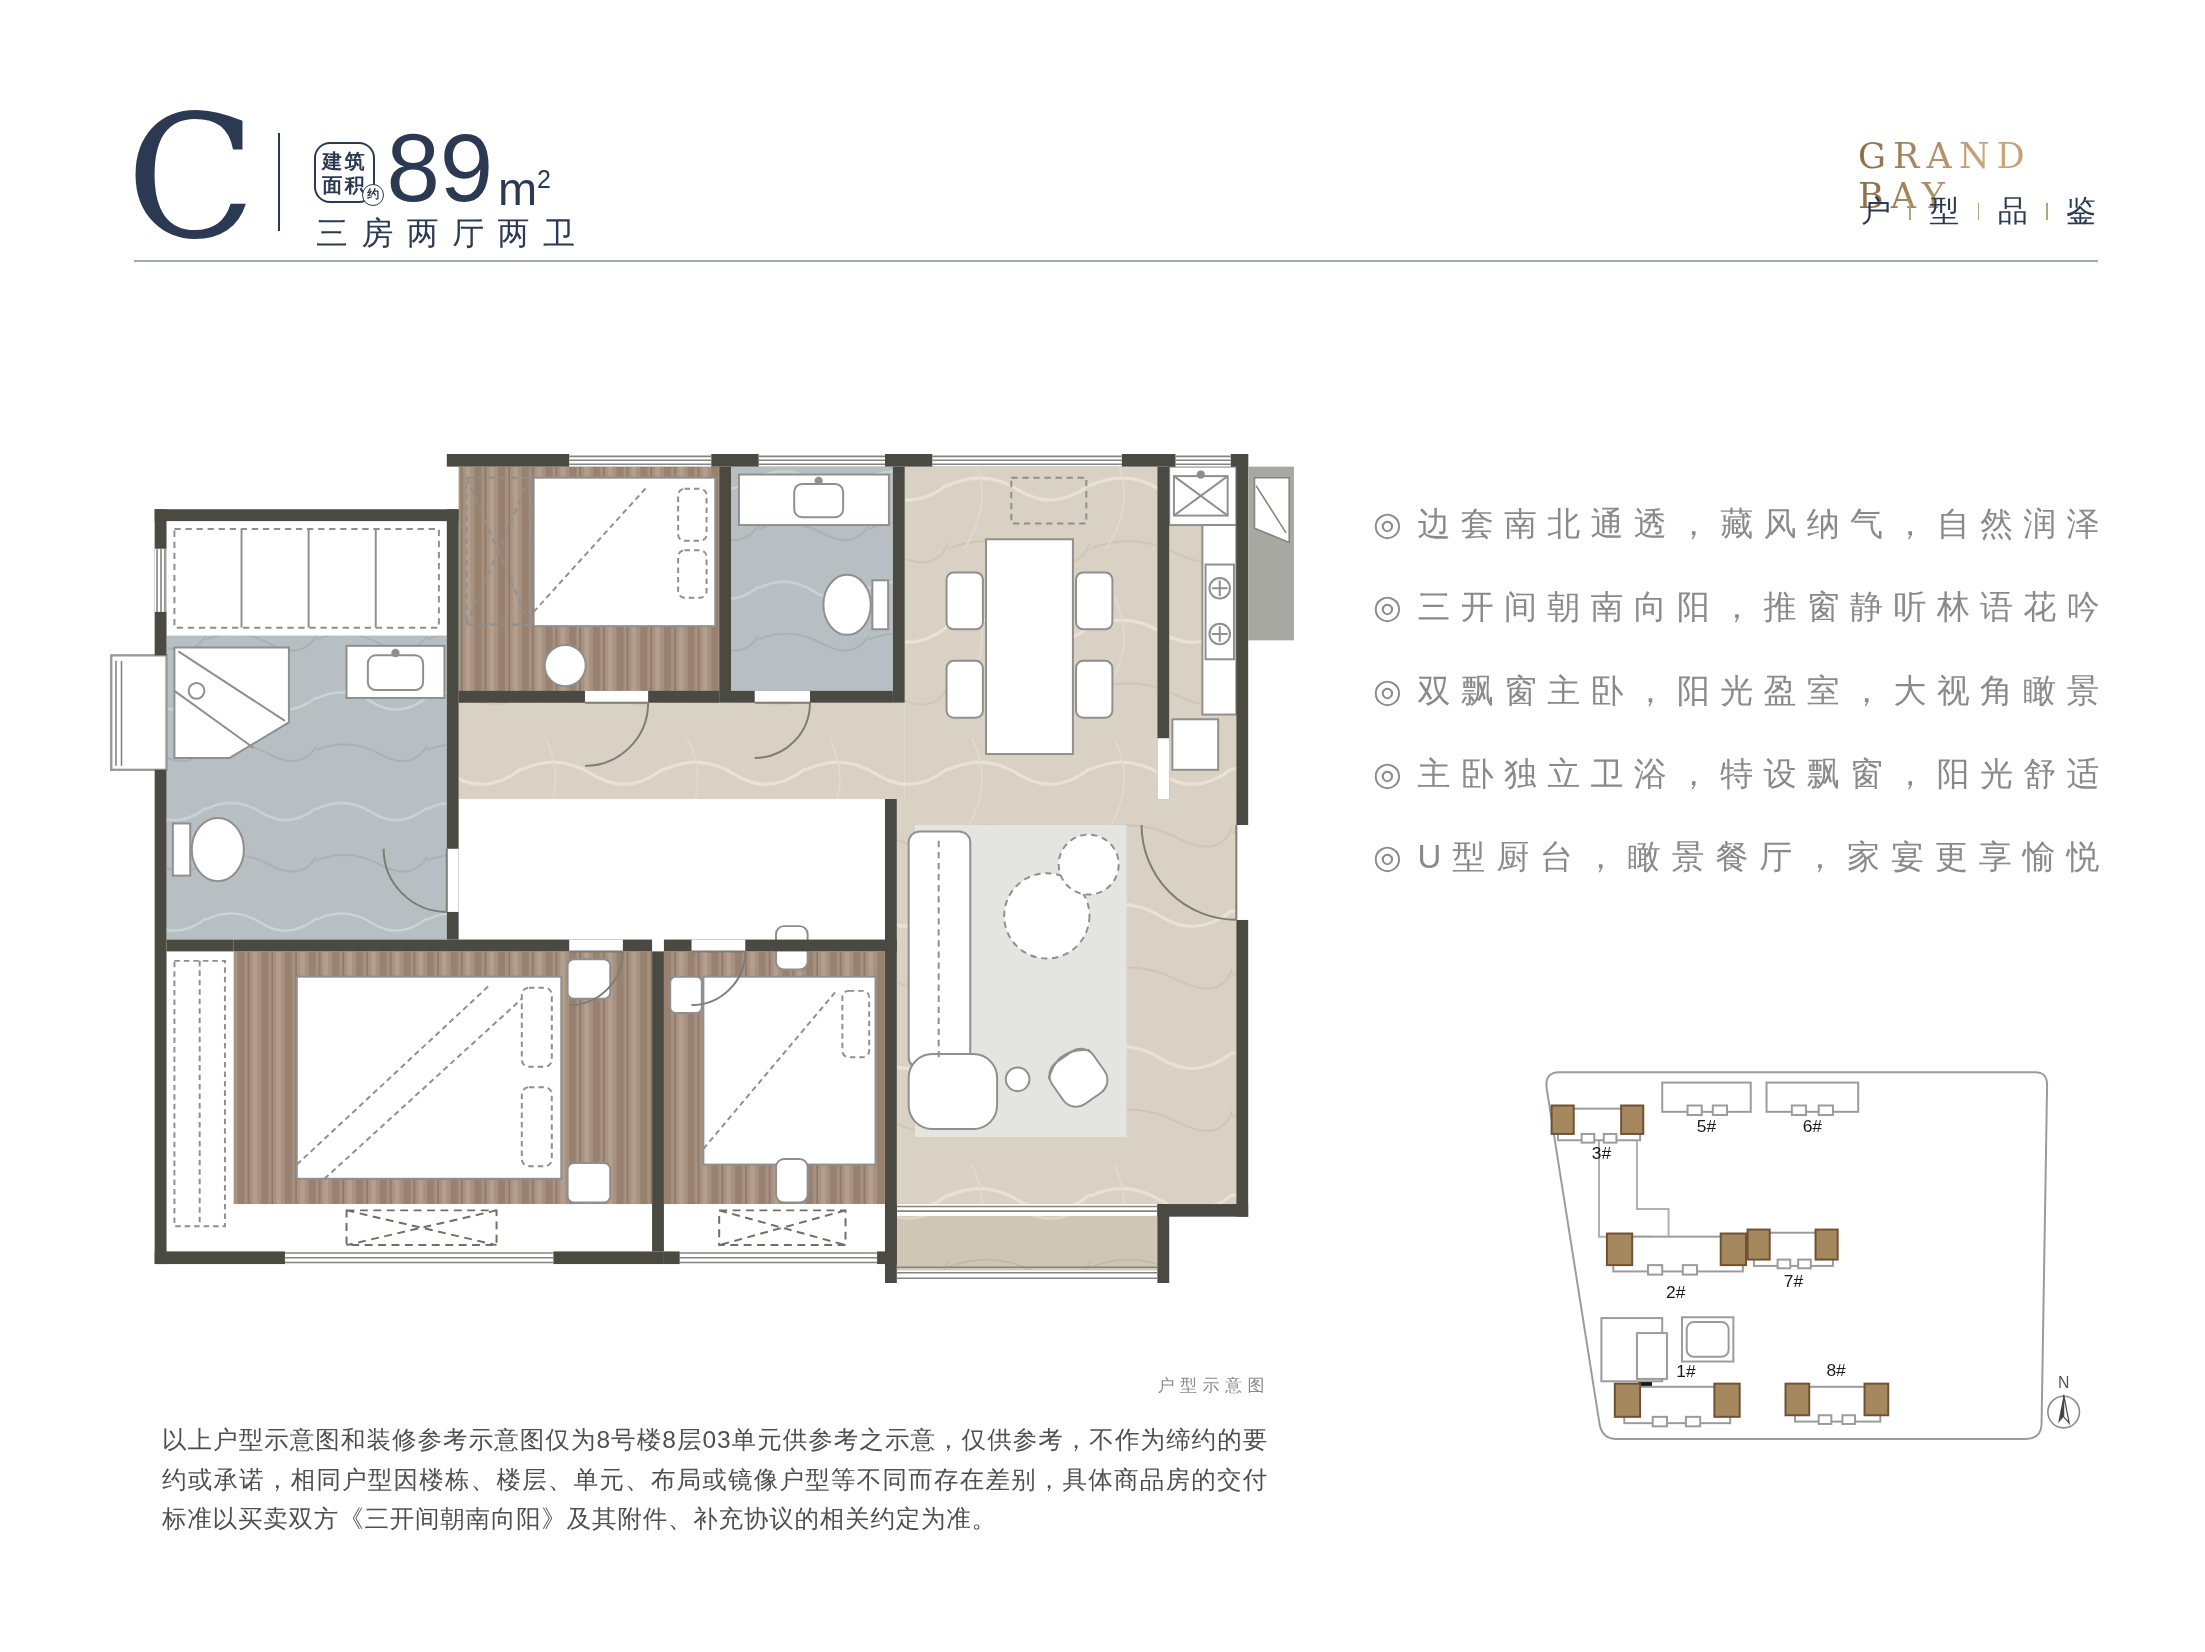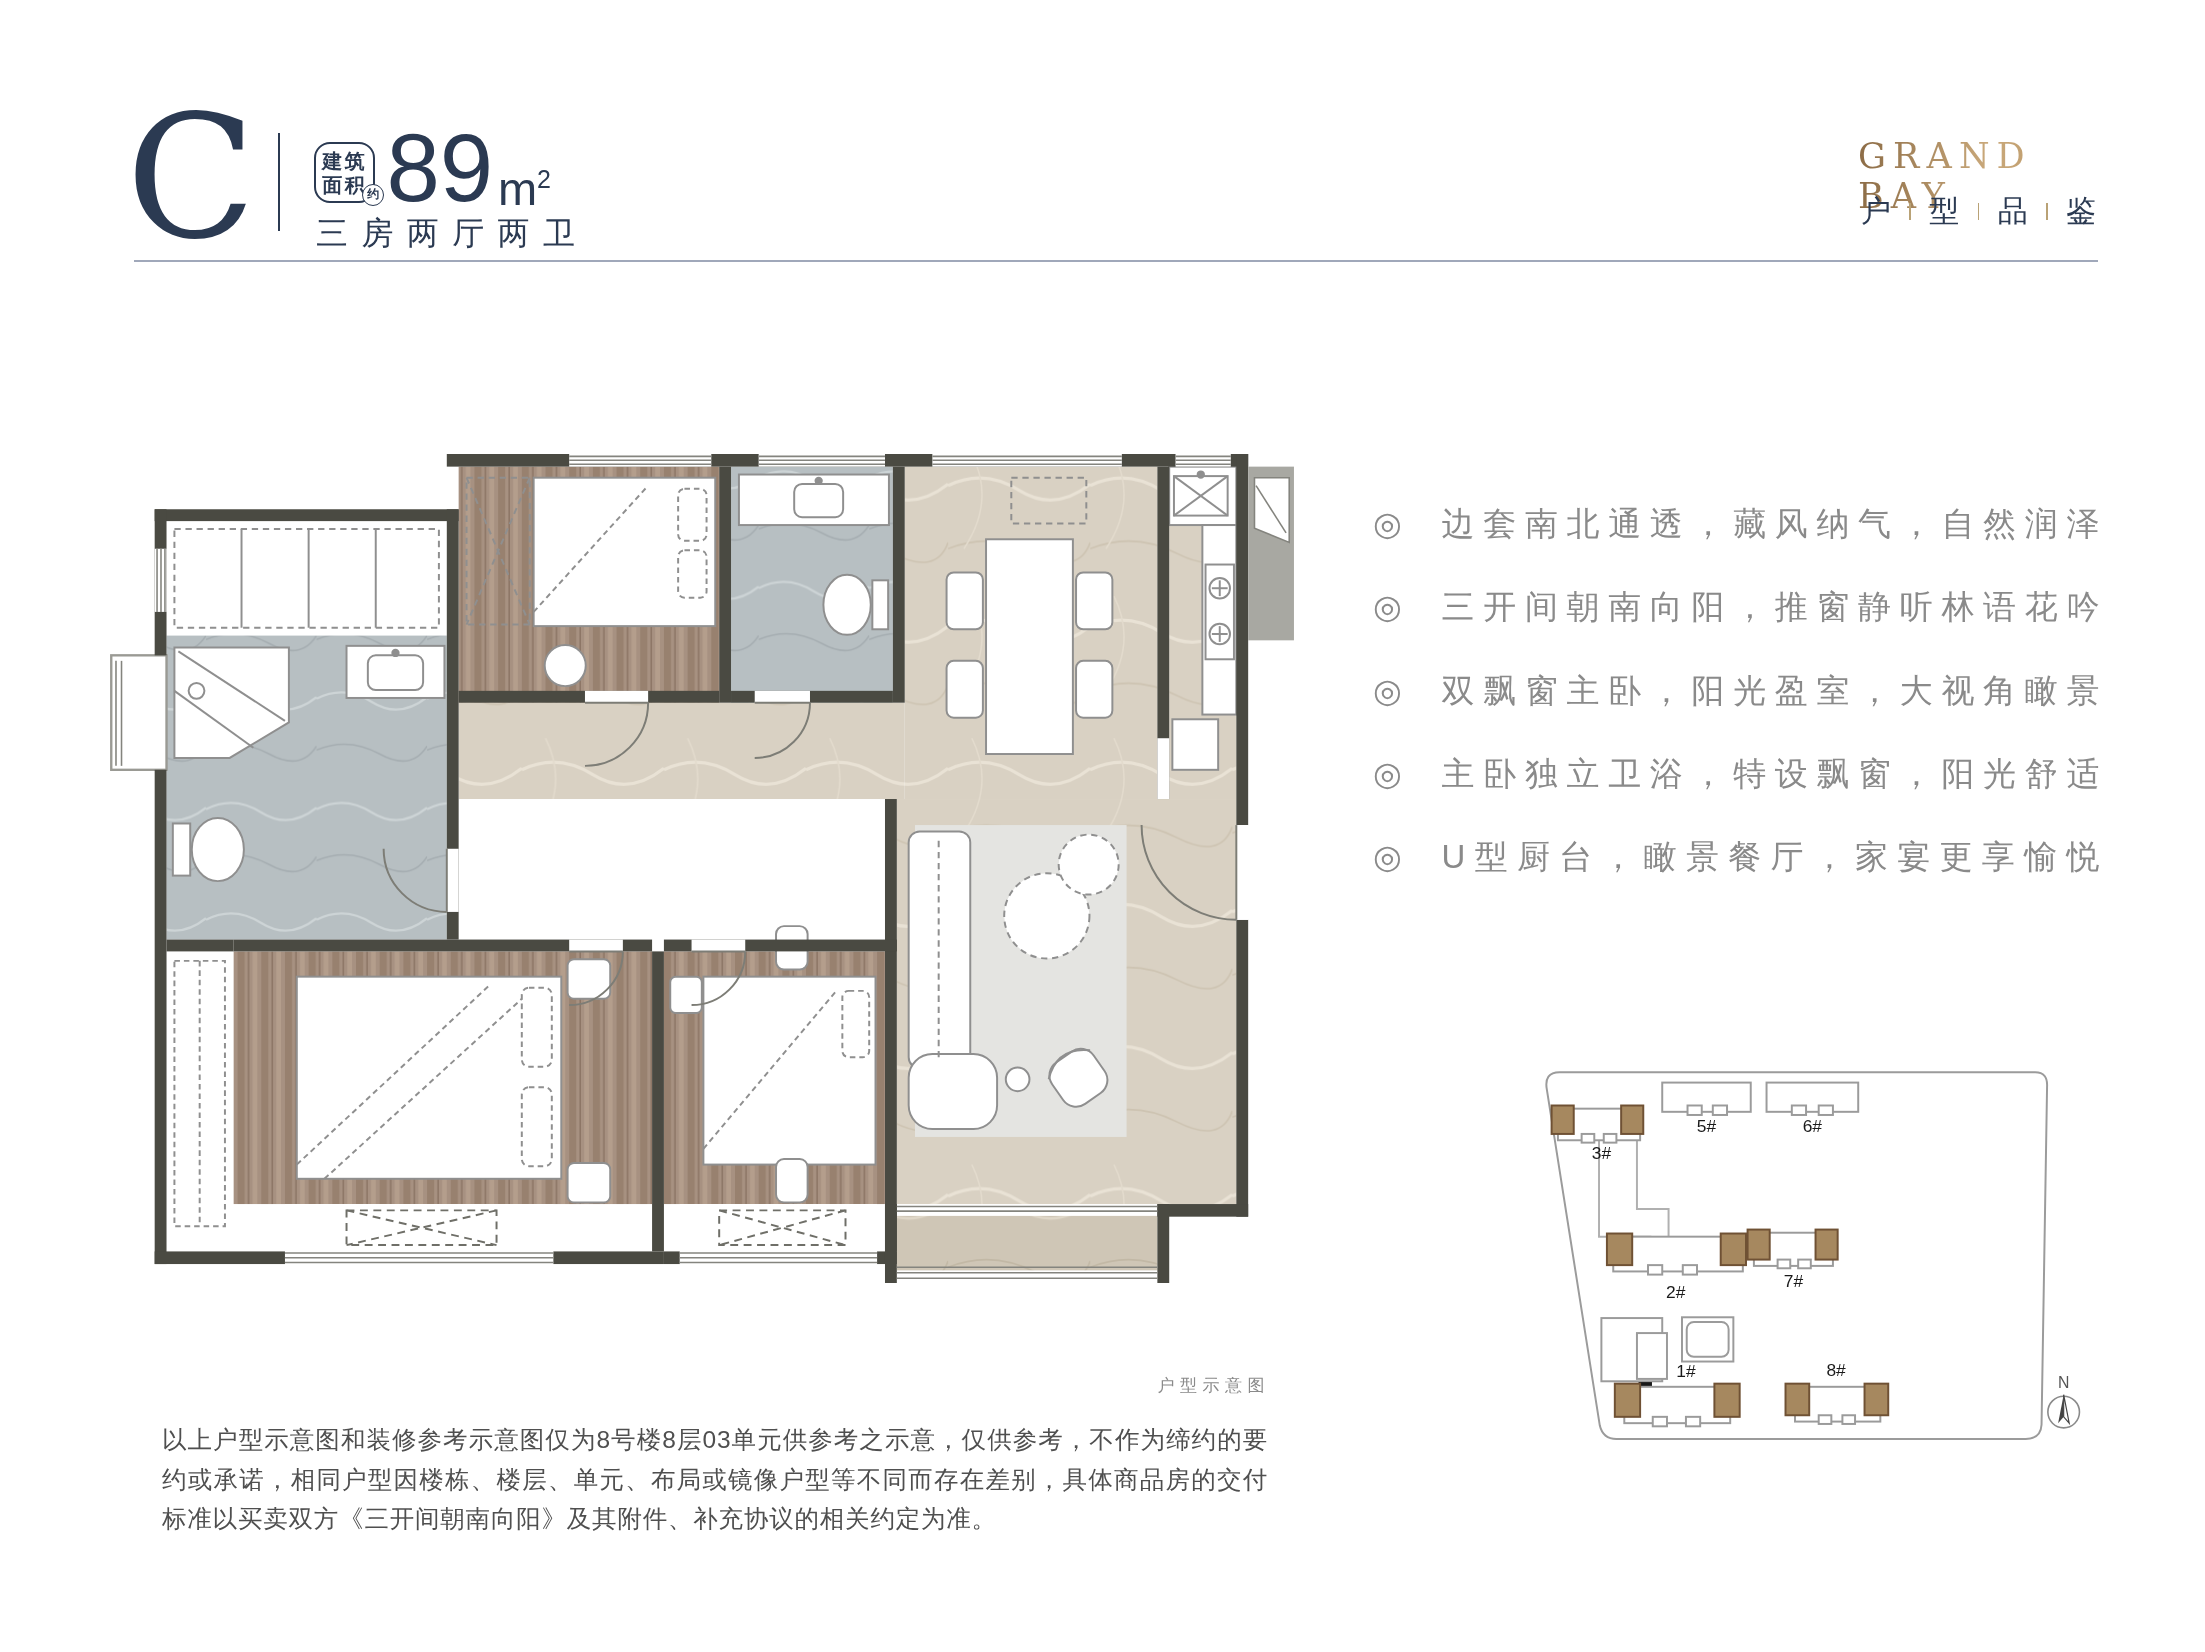--- a/index.html
+++ b/index.html
@@ -32,21 +32,21 @@
   .brand-tagline{left:1861px;top:191px;width:235px;display:flex;
     align-items:center;justify-content:space-between;}
   .brand-tagline b{font-weight:normal;font-size:30px;color:#2b3a52;}
   .brand-tagline i{width:1.6px;height:17.4px;background:#b9a276;}
 
   
   .features{left:1373px;top:506px;width:728px;}
   .feature{font-size:33px;color:#8a8a8a;letter-spacing:1.6px;line-height:1.1;
     margin-bottom:47px;display:flex;}
   .feature .bullet{margin-right:14.2px;}
-  .feature .ftext{flex:1;text-align:justify;text-align-last:justify;margin-left:24px;}
+  .feature .ftext{flex:1;text-align:justify;text-align-last:justify;}
 
   
   .fp-caption{left:1104px;top:1374px;width:166px;font-size:17px;color:#8a8a8a;
     letter-spacing:5.5px;text-align:right;}
   .disclaimer{left:162px;top:1420px;width:1106px;font-size:24.5px;color:#4f4f4f;
     line-height:1.62;text-align:justify;letter-spacing:0.8px;}
 
   svg text{font-family:"Liberation Sans",sans-serif;}
 </style>
 </head>

